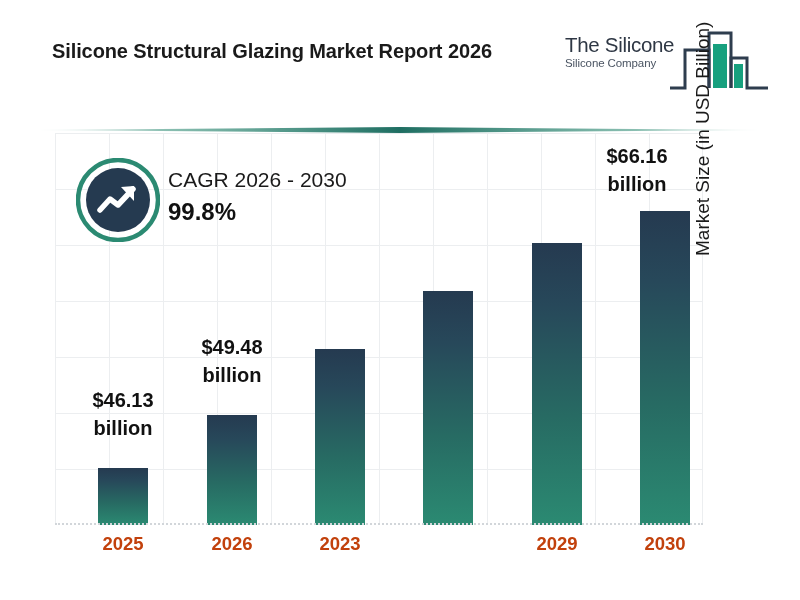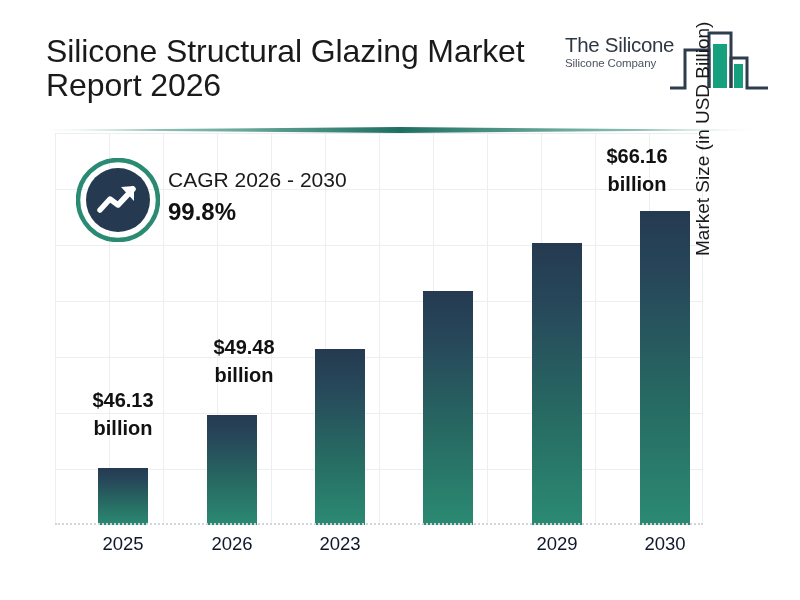--- a/index.html
+++ b/index.html
@@ -19,27 +19,27 @@
   }
 
   
   #header {
     position: absolute;
     left: 0; top: 0;
     width: 800px; height: 118px;
   }
   #report-title {
     position: absolute;
-    left: 46px;
+    left: 52px;
     top: 34px;
     width: 520px;
-    font-size: 32px;
+    font-size: 20px;
     line-height: 34px;
     color: #1a1a1a;
-    font-weight: 400;
+    font-weight: 700;
     letter-spacing: -0.1px;
   }
   #logo {
     position: absolute;
     left: 565px;
     top: 28px;
     width: 205px;
     height: 70px;
   }
   #logo-text {
@@ -127,22 +127,22 @@
     line-height: 28px;
   }
 
   
   .xtick {
     position: absolute;
     top: 533px;
     width: 120px;
     text-align: center;
     font-size: 18.5px;
-    font-weight: normal;
-    color: #0f172a;
+    font-weight: bold;
+    color: #c2410c;
   }
 
   
   #ylabel {
     position: absolute;
     left: 692px;
     top: 200px;
     width: 340px;
     transform: rotate(-90deg);
     transform-origin: 28px 28px;
@@ -254,21 +254,21 @@
     <div class="bar" id="bar-5" style="left:585px; height:314px"></div>
 
     <div id="baseline"></div>
   </div>
 
   <div class="bar-label" style="left:53px; top:386px">
     <div>$46.13</div>
     <div>billion</div>
   </div>
 
-  <div class="bar-label" style="left:174px; top:333px">
+  <div class="bar-label" style="left:162px; top:333px">
     <div>$49.48</div>
     <div>billion</div>
   </div>
 
   <div class="bar-label" style="left:567px; top:142px">
     <div>$66.16</div>
     <div>billion</div>
   </div>
 
   <div class="xtick" style="left:63px">2025</div>

